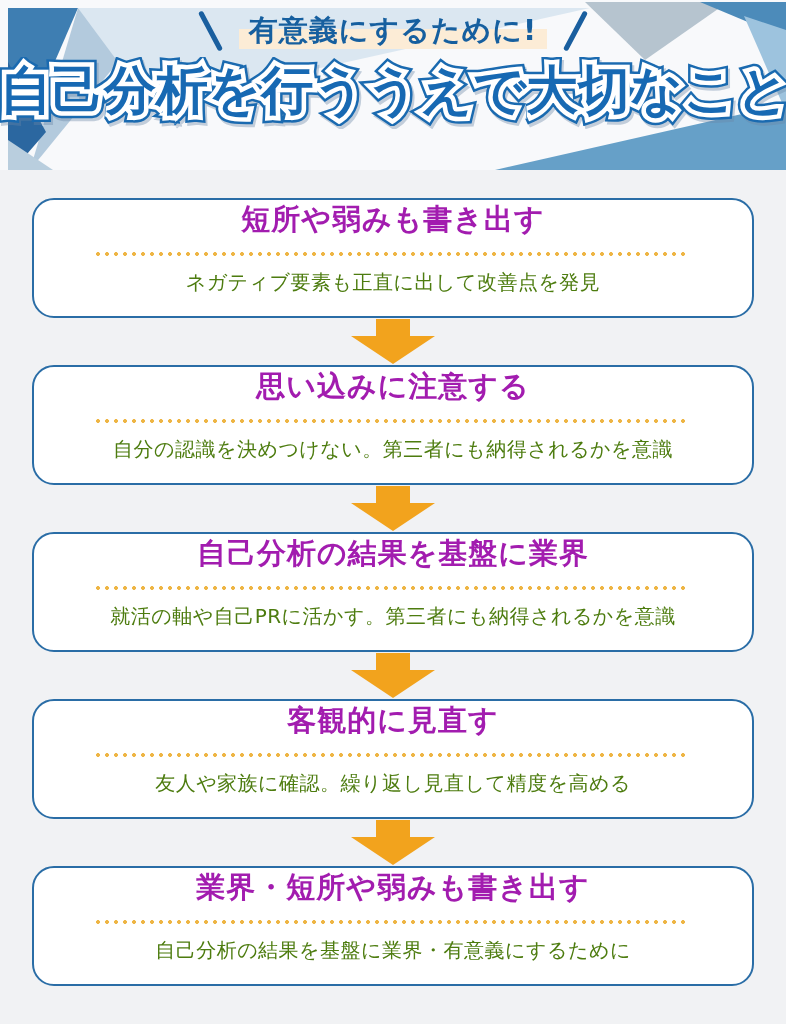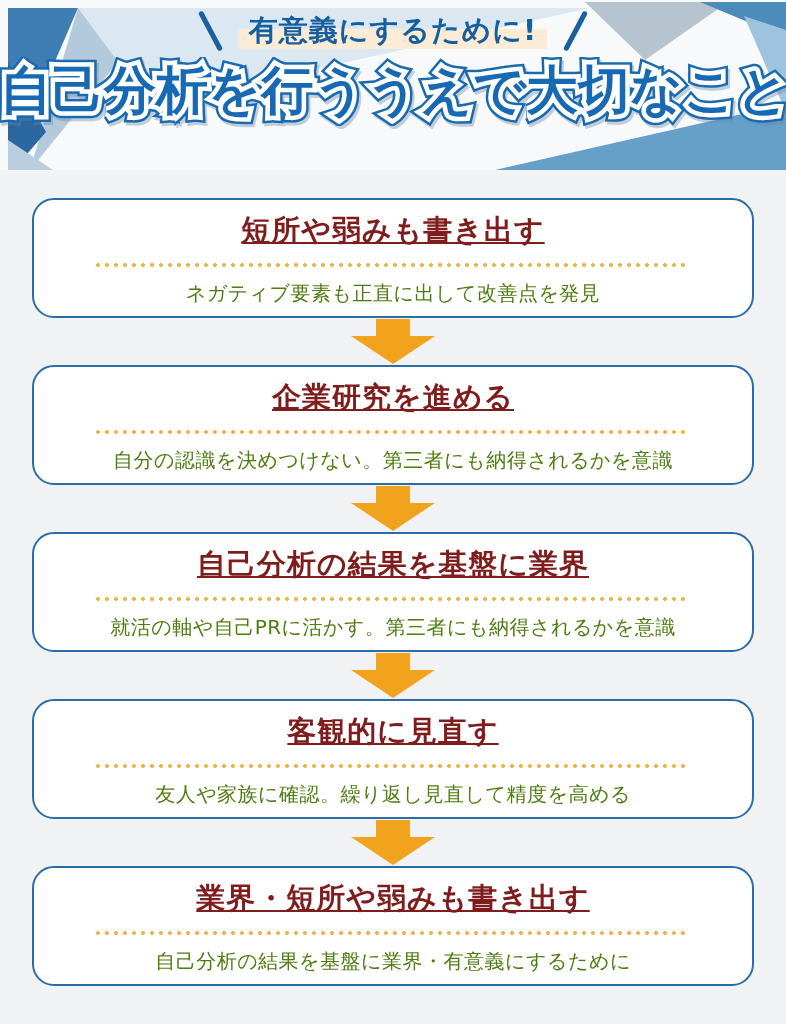--- a/index.html
+++ b/index.html
@@ -62,23 +62,22 @@
   
   .steps { padding:28px 32px 0; }
   .step-card {
     height:120px;
     background:#ffffff;
     border:2.5px solid #2a6da6;
     border-radius:22px;
     display:flex; flex-direction:column; align-items:center;
   }
   .step-title {
-    margin-top:11px;
-    font-size:29px; font-weight:bold; color:#7f1d1d;
-    letter-spacing:1px; white-space:nowrap;text-decoration:underline;
+    font-size:29px; font-weight:bold; color:#a21caf;
+    letter-spacing:1px; white-space:nowrap;
   }
   .step-divider {
     margin-top:12px;
     align-self:stretch;
     margin-left:62px; margin-right:62px;
     height:4px;
     background-image:radial-gradient(circle at 2px 2px, #eeb544 1.7px, transparent 2.2px);
     background-size:9px 4px;
     background-repeat:repeat-x;
   }
@@ -133,21 +132,21 @@
     <div class="step-desc">ネガティブ要素も正直に出して改善点を発見</div>
   </div>
 
   <div class="arrow-row">
     <svg width="84" height="45" viewBox="0 0 84 45" aria-hidden="true">
       <polygon points="25,0 59,0 59,17 84,17 42,45 0,17 25,17" fill="#f2a31d"></polygon>
     </svg>
   </div>
 
   <div class="step-card">
-    <div class="step-title">企業研究を進める</div>
+    <div class="step-title">思い込みに注意する</div>
     <div class="step-divider"></div>
     <div class="step-desc">自分の認識を決めつけない。第三者にも納得されるかを意識</div>
   </div>
 
   <div class="arrow-row">
     <svg width="84" height="45" viewBox="0 0 84 45" aria-hidden="true">
       <polygon points="25,0 59,0 59,17 84,17 42,45 0,17 25,17" fill="#f2a31d"></polygon>
     </svg>
   </div>
 

